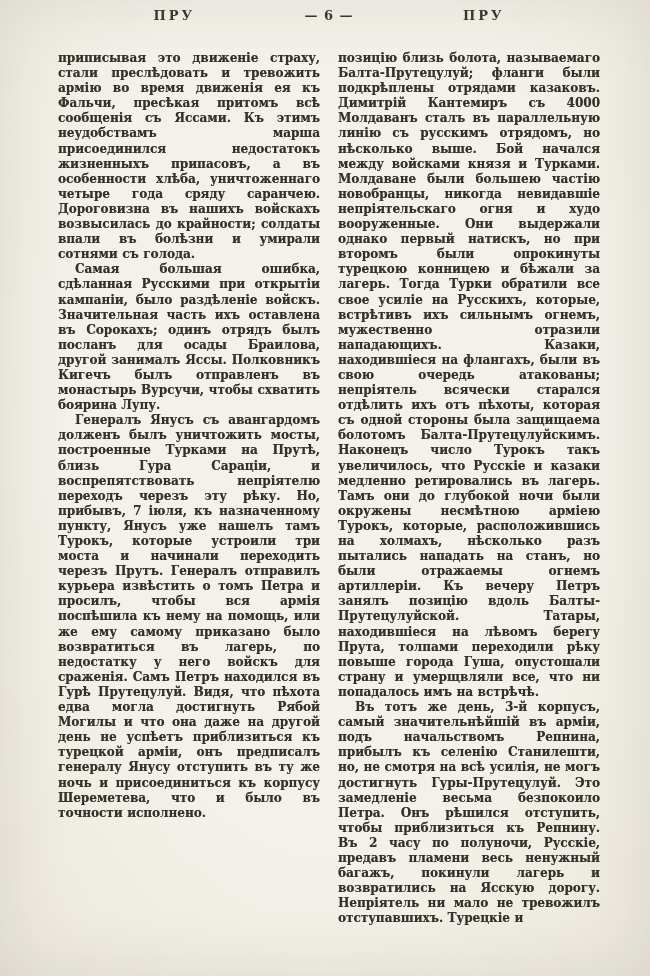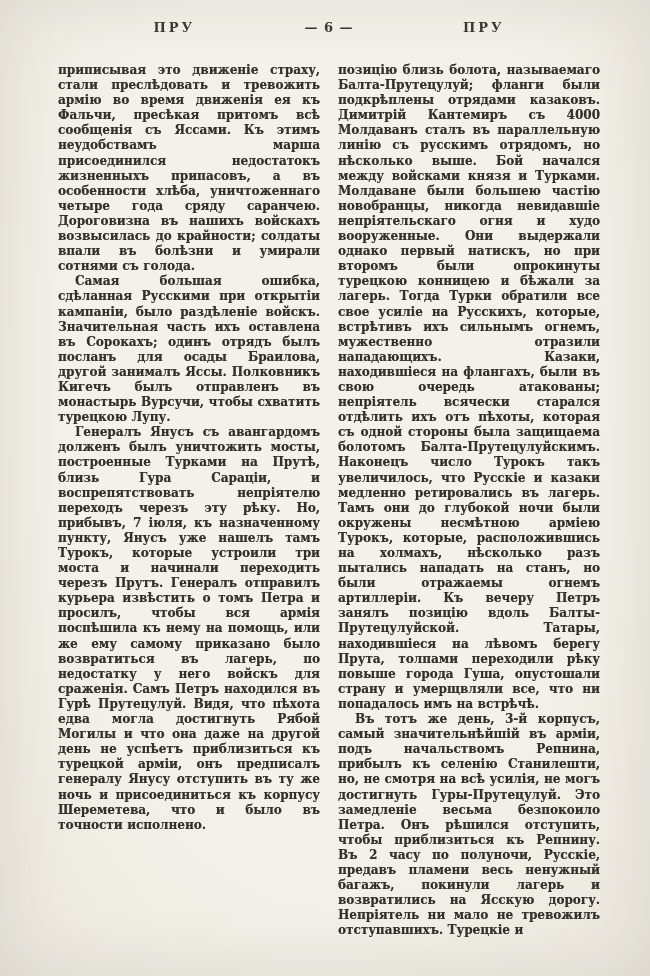--- a/index.html
+++ b/index.html
@@ -9,21 +9,21 @@
   }
   .page {
     position: relative;
     width: 650px;
     height: 976px;
     margin: 0 auto;
     background: #f1eee6;
     background-image: radial-gradient(ellipse at 50% 40%, #f4f1ea 55%, #ebe7dd 100%);
     box-shadow: inset 0 0 70px rgba(60,50,30,0.10);
     box-sizing: border-box;
-    padding: 20px 50px 30px 58px;
+    padding: 8px 50px 30px 58px;
     overflow: hidden;
     font-family: "DejaVu Serif", "Liberation Serif", serif;
     color: #33302a;
   }
   .running-head {
     display: grid;
     grid-template-columns: 1fr auto 1fr;
     align-items: baseline;
     font-size: 13px;
     font-weight: 700;
@@ -68,21 +68,21 @@
   <div class="running-head">
     <span class="head-word">ПРУ</span>
     <span class="page-number">— 6 —</span>
     <span class="head-word">ПРУ</span>
   </div>
 
   <div class="columns">
 
     <div class="column">
       <p>приписывая это движеніе страху, стали преслѣдовать и тревожить армію во время движенія ея къ Фальчи, пресѣкая притомъ всѣ сообщенія съ Яссами. Къ этимъ неудобствамъ марша присоединился недостатокъ жизненныхъ припасовъ, а въ особенности хлѣба, уничтоженнаго четыре года сряду саранчею. Дороговизна въ нашихъ войскахъ возвысилась до крайности; солдаты впали въ болѣзни и умирали сотнями съ голода.</p>
-      <p class="indent">Самая большая ошибка, сдѣланная Русскими при открытіи кампаніи, было раздѣленіе войскъ. Значительная часть ихъ оставлена въ Сорокахъ; одинъ отрядъ былъ посланъ для осады Браилова, другой занималъ Яссы. Полковникъ Кигечъ былъ отправленъ въ монастырь Вурсучи, чтобы схватить турецкою Лупу.</p>
+      <p class="indent">Самая большая ошибка, сдѣланная Русскими при открытіи кампаніи, было раздѣленіе войскъ. Значительная часть ихъ оставлена въ Сорокахъ; одинъ отрядъ былъ посланъ для осады Браилова, другой занималъ Яссы. Полковникъ Кигечъ былъ отправленъ въ монастырь Вурсучи, чтобы схватить боярина Лупу.</p>
       <p class="indent">Генералъ Янусъ съ авангардомъ долженъ былъ уничтожить мосты, построенные Турками на Прутѣ, близь Гура Сараціи, и воспрепятствовать непріятелю переходъ черезъ эту рѣку. Но, прибывъ, 7 іюля, къ назначенному пункту, Янусъ уже нашелъ тамъ Турокъ, которые устроили три моста и начинали переходить черезъ Прутъ. Генералъ отправилъ курьера извѣстить о томъ Петра и просилъ, чтобы вся армія поспѣшила къ нему на помощь, или же ему самому приказано было возвратиться въ лагерь, по недостатку у него войскъ для сраженія. Самъ Петръ находился въ Гурѣ Прутецулуй. Видя, что пѣхота едва могла достигнуть Рябой Могилы и что она даже на другой день не успѣетъ приблизиться къ турецкой арміи, онъ предписалъ генералу Янусу отступить въ ту же ночь и присоединиться къ корпусу Шереметева, что и было въ точности исполнено.</p>
     </div>
 
     <div class="column">
       <p>позицію близь болота, называемаго Балта-Прутецулуй; фланги были подкрѣплены отрядами казаковъ. Димитрій Кантемиръ съ 4000 Молдаванъ сталъ въ параллельную линію съ русскимъ отрядомъ, но нѣсколько выше. Бой начался между войсками князя и Турками. Молдаване были большею частію новобранцы, никогда невидавшіе непріятельскаго огня и худо вооруженные. Они выдержали однако первый натискъ, но при второмъ были опрокинуты турецкою конницею и бѣжали за лагерь. Тогда Турки обратили все свое усиліе на Русскихъ, которые, встрѣтивъ ихъ сильнымъ огнемъ, мужественно отразили нападающихъ. Казаки, находившіеся на флангахъ, были въ свою очередь атакованы; непріятель всячески старался отдѣлить ихъ отъ пѣхоты, которая съ одной стороны была защищаема болотомъ Балта-Прутецулуйскимъ. Наконецъ число Турокъ такъ увеличилось, что Русскіе и казаки медленно ретировались въ лагерь. Тамъ они до глубокой ночи были окружены несмѣтною арміею Турокъ, которые, расположившись на холмахъ, нѣсколько разъ пытались нападать на станъ, но были отражаемы огнемъ артиллеріи. Къ вечеру Петръ занялъ позицію вдоль Балты-Прутецулуйской. Татары, находившіеся на лѣвомъ берегу Прута, толпами переходили рѣку повыше города Гуша, опустошали страну и умерщвляли все, что ни попадалось имъ на встрѣчѣ.</p>
       <p class="indent">Въ тотъ же день, 3-й корпусъ, самый значительнѣйшій въ арміи, подъ начальствомъ Репнина, прибылъ къ селенію Станилешти, но, не смотря на всѣ усилія, не могъ достигнуть Гуры-Прутецулуй. Это замедленіе весьма безпокоило Петра. Онъ рѣшился отступить, чтобы приблизиться къ Репнину. Въ 2 часу по полуночи, Русскіе, предавъ пламени весь ненужный багажъ, покинули лагерь и возвратились на Ясскую дорогу. Непріятель ни мало не тревожилъ отступавшихъ. Турецкіе и</p>
     </div>
 
   </div>
 

